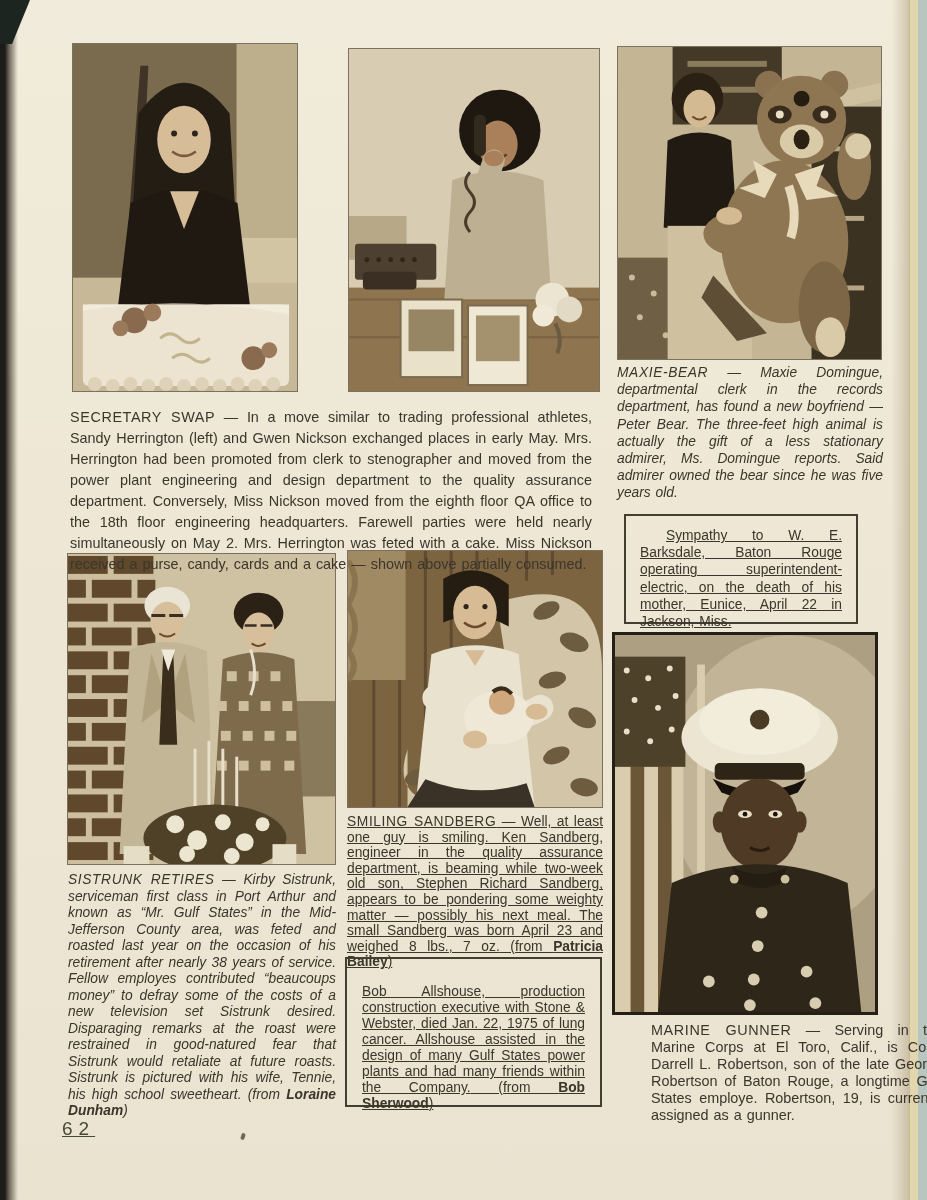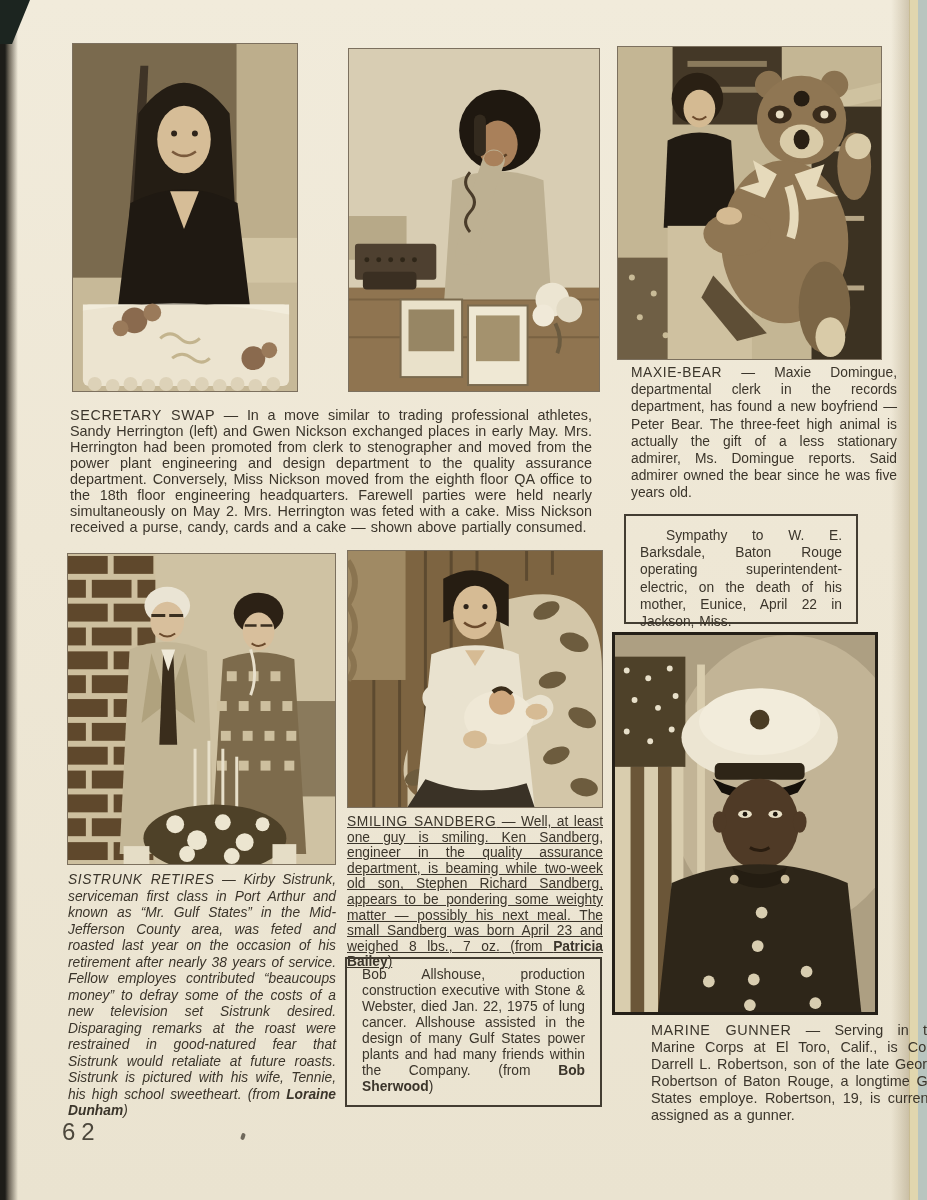--- a/index.html
+++ b/index.html
@@ -21,29 +21,29 @@
   .speck{position:absolute;left:241px;top:1133px;width:4px;height:7px;background:#6f695c;
     border-radius:2px;transform:rotate(18deg);}
   
   .photo{position:absolute;background:#cfc2a6;border:1px solid rgba(56,46,34,.55);
     box-shadow:inset 0 0 22px rgba(70,52,28,.28);box-sizing:border-box;}
   .photo svg{display:block;width:100%;height:100%;}
   .photo-framed{border:3px solid #241f17;}
   
   .article{position:absolute;box-sizing:border-box;}
   .cap{margin:0;font-size:13.8px;line-height:16.6px;text-align:justify;color:#3b352b;word-spacing:1px;}
-  .cap-wide{font-size:14.4px;line-height:16px;}
+  .cap-wide{font-size:14.4px;line-height:21px;}
   .cap-title{letter-spacing:.6px;}
   .credit-name{font-weight:bold;}
   
-  .notice{position:absolute;box-sizing:border-box;border:2px solid #433d32;background:transparent;}
+  .notice{position:absolute;box-sizing:border-box;border:2px solid #433d32;background:transparent;text-decoration:underline;}
   .notice .cap{padding:11px 14px;}
   .indent-first{text-indent:26px;}
   
-  .page-number{position:absolute;left:62px;top:1118px;font-size:24px;letter-spacing:6px;color:#4c473c;}
+  .page-number{position:absolute;left:62px;top:1118px;font-size:19px;letter-spacing:6px;color:#4c473c;text-decoration:underline;}
 </style>
 </head>
 <body>
 
 <div class="page">
 
   <div class="binding-edge"></div>
   <div class="corner-tab"></div>
   <div class="page-curl"></div>
   <div class="deckle-strip"></div>
@@ -363,21 +363,21 @@
       </g>
     </svg>
   </div>
 
   <div class="article" style="left:70px;top:407px;width:522px;">
     <p class="cap cap-wide">
       <span class="cap-title">SECRETARY SWAP</span><span> — </span><span>In a move similar to trading professional athletes, Sandy Herrington (left) and Gwen Nickson exchanged places in early May. Mrs. Herrington had been promoted from clerk to stenographer and moved from the power plant engineering and design department to the quality assurance department. Conversely, Miss Nickson moved from the eighth floor QA office to the 18th floor engineering headquarters. Farewell parties were held nearly simultaneously on May 2. Mrs. Herrington was feted with a cake. Miss Nickson received a purse, candy, cards and a cake — shown above partially consumed.</span>
     </p>
   </div>
 
-  <div class="article" style="left:631px;top:364px;width:266px;">
+  <div class="article" style="left:617px;top:364px;width:266px;font-style:italic;">
     <p class="cap" style="line-height:17.2px;">
       <span class="cap-title">MAXIE-BEAR</span><span> — </span><span>Maxie Domingue, departmental clerk in the records department, has found a new boyfriend — Peter Bear. The three-feet high animal is actually the gift of a less stationary admirer, Ms. Domingue reports. Said admirer owned the bear since he was five years old.</span>
     </p>
   </div>
 
   <div class="notice" style="left:624px;top:514px;width:234px;height:110px;">
     <p class="cap indent-first" style="line-height:17.2px;">
       <span>Sympathy to W. E. Barksdale, Baton Rouge operating superintendent-electric, on the death of his mother, Eunice, April 22 in Jackson, Miss.</span>
     </p>
   </div>
@@ -388,21 +388,21 @@
     </p>
   </div>
 
   <div class="article" style="left:347px;top:814px;width:256px;text-decoration:underline;">
     <p class="cap" style="line-height:15.6px;">
       <span class="cap-title">SMILING SANDBERG</span><span> — </span><span>Well, at least one guy is smiling. Ken Sandberg, engineer in the quality assurance department, is beaming while two-week old son, Stephen Richard Sandberg, appears to be pondering some weighty matter — possibly his next meal. The small Sandberg was born April 23 and weighed 8 lbs., 7 oz.</span><span> (from </span><span class="credit-name">Patricia Bailey</span><span>)</span>
     </p>
   </div>
 
   <div class="notice" style="left:345px;top:957px;width:257px;height:150px;">
-    <p class="cap" style="line-height:16px;padding:8px 15px;">
+    <p class="cap" style="line-height:16px;padding:25px 15px;">
       <span>Bob Allshouse, production construction executive with Stone &amp; Webster, died Jan. 22, 1975 of lung cancer. Allshouse assisted in the design of many Gulf States power plants and had many friends within the Company.</span><span> (from </span><span class="credit-name">Bob Sherwood</span><span>)</span>
     </p>
   </div>
 
   <div class="article" style="left:613px;top:1022px;width:292px;margin-left:38px;">
     <p class="cap cap-wide" style="line-height:17px;">
       <span class="cap-title">MARINE GUNNER</span><span> — </span><span>Serving in the Marine Corps at El Toro, Calif., is Corp. Darrell L. Robertson, son of the late George Robertson of Baton Rouge, a longtime Gulf States employe. Robertson, 19, is currently assigned as a gunner.</span>
     </p>
   </div>
 

